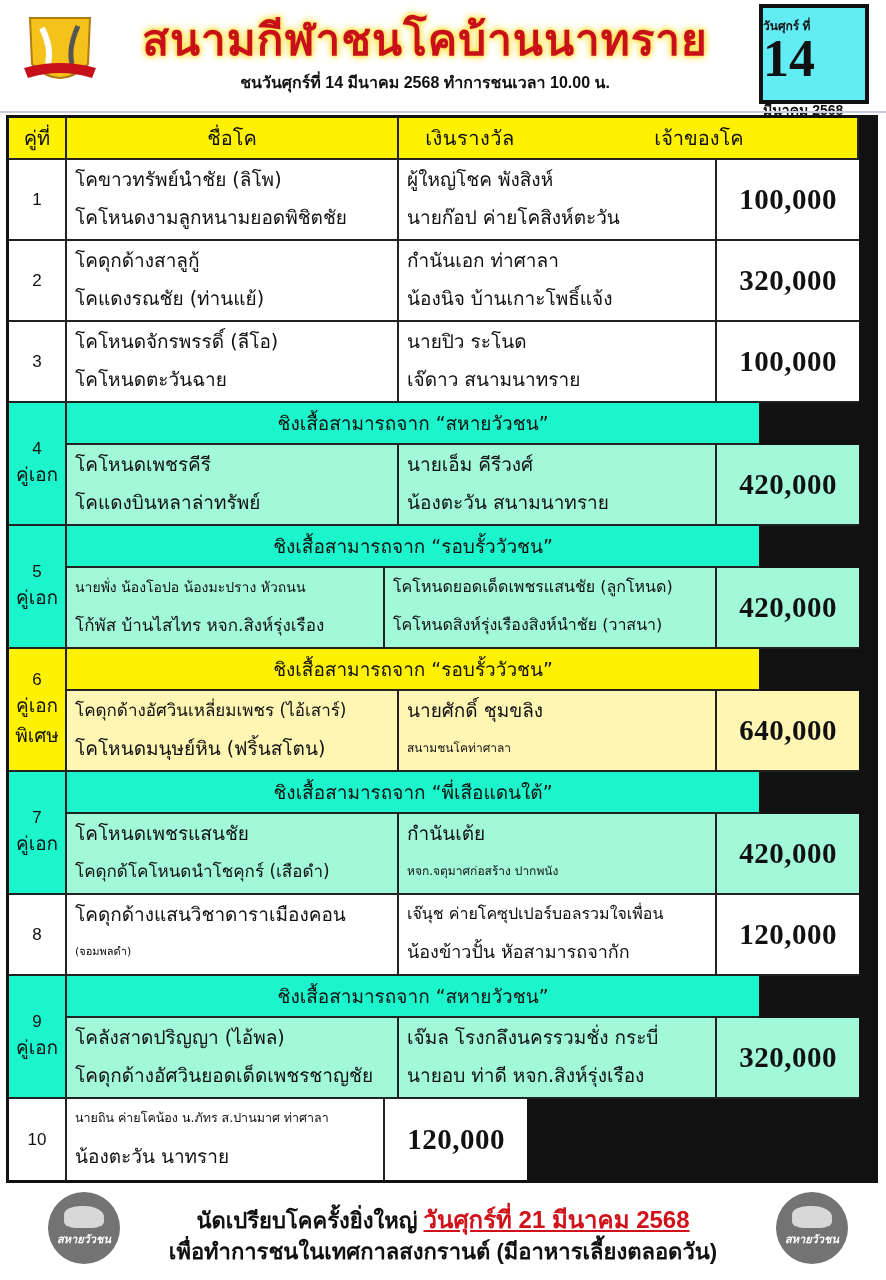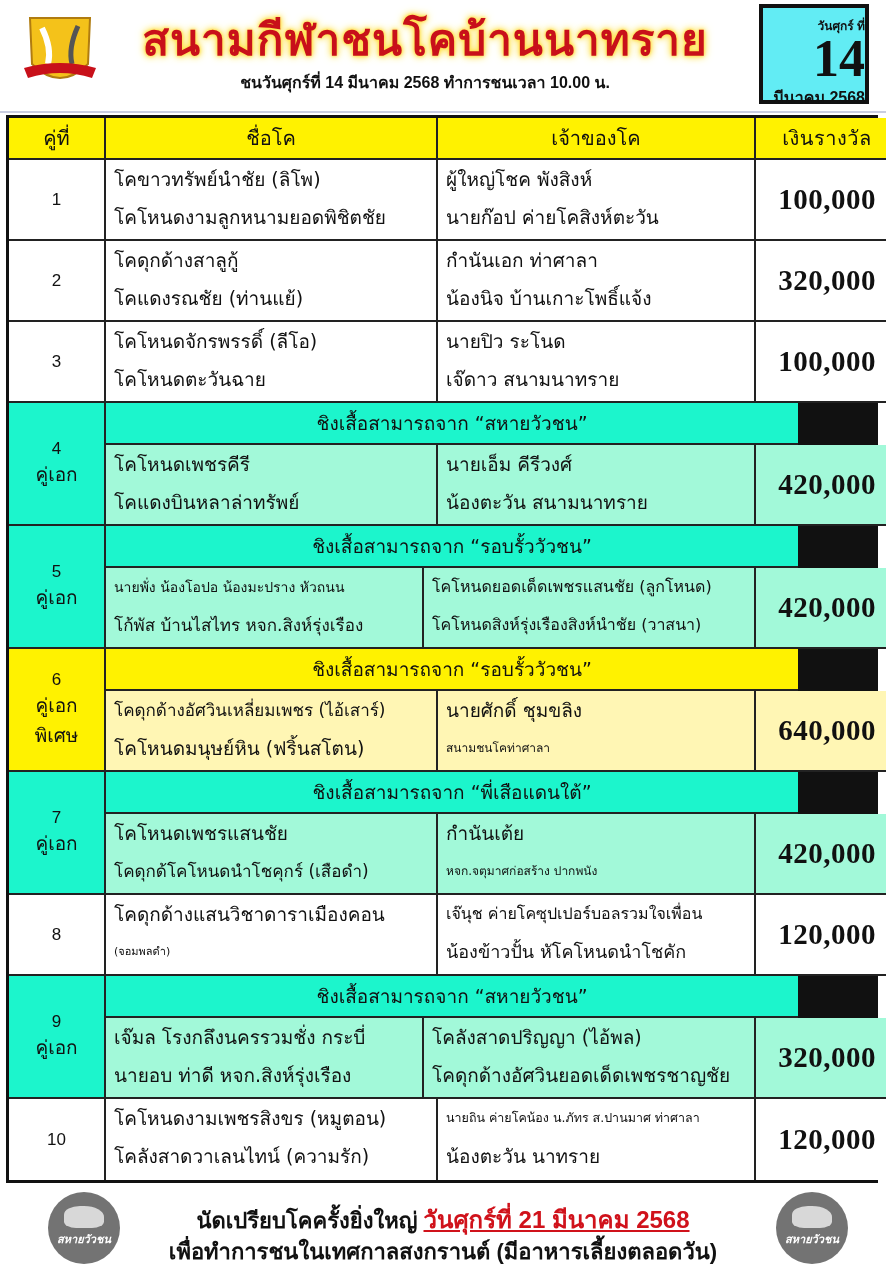--- a/index.html
+++ b/index.html
@@ -7,30 +7,30 @@
   body { font-family: "DejaVu Sans", sans-serif; color: #111; position: relative; }
 
   .header { position: absolute; left: 0; top: 0; width: 886px; height: 113px; background: #fff; }
   .logo { position: absolute; left: 22px; top: 8px; width: 76px; height: 86px; }
   .title { position: absolute; left: 115px; top: 4px; width: 620px; text-align: center;
     font-family: "Liberation Sans", sans-serif; font-weight: bold; font-size: 44px; color: #c8101a;
     letter-spacing: 1px; text-shadow: 0 0 6px #ffe24a, 0 0 10px #ffe24a, 0 0 3px #ffd000; }
   .subtitle { position: absolute; left: 120px; top: 70px; width: 610px; text-align: center;
     font-family: "Liberation Sans", sans-serif; font-weight: bold; font-size: 16px; color: #111; }
   .datebox { position: absolute; left: 759px; top: 4px; width: 110px; height: 100px;
-    background: #62ecf4; border: 4px solid #111; text-align: right; }
+    background: #62ecf4; border: 4px solid #111; text-align: left; }
   .datebox .dow { font-family: "Liberation Sans", sans-serif; font-weight: bold; font-size: 12px; margin-top: 8px; }
   .datebox .day { font-family: "Liberation Serif", serif; font-weight: bold; font-size: 52px; line-height: 48px; }
-  .datebox .month { font-family: "Liberation Sans", sans-serif; font-weight: bold; font-size: 16px; margin-top: 2px; }
+  .datebox .month { font-family: "Liberation Sans", sans-serif; font-weight: bold; font-size: 14px; margin-top: 16px; }
   .hr { position: absolute; left: 0; top: 111px; width: 886px; height: 2px; background: #c9cde0; }
 
   .table { position: absolute; left: 6px; top: 115px; width: 872px; border: 3px solid #111; background: #111; }
   .row { display: flex; position: relative; }
   .cell { border-right: 2px solid #222; border-bottom: 2px solid #222; display: flex; }
-  .c-no { width: 97px; flex: none; justify-content: center; align-items: center; flex-direction: column;
+  .c-no { width: 58px; flex: none; justify-content: center; align-items: center; flex-direction: column;
     font-family: "Liberation Sans", sans-serif; font-size: 17px; }
   .c-name { width: 332px; flex: none; }
   .c-owner { width: 318px; flex: none; }
   .c-prize { width: 142px; flex: none; border-right: none; justify-content: center; align-items: center;
     font-family: "Liberation Serif", serif; font-weight: bold; font-size: 29px; letter-spacing: 0.5px; }
   .hdr .cell { background: #fff200; height: 42px; justify-content: center; align-items: center;
     font-family: "DejaVu Sans", sans-serif; font-size: 20px; }
   .lines { flex-direction: column; justify-content: center; padding-left: 8px; width: 100%; height: 100%; }
   .lines span { display: block; font-size: 19px; line-height: 38px; white-space: nowrap; }
   .lines span.sm { font-size: 14px; }
@@ -79,22 +79,22 @@
     <div class="day">14</div>
     <div class="month">มีนาคม 2568</div>
   </div>
   <div class="hr"></div>
 </div>
 
 <div class="table">
   <div class="row hdr">
     <div class="cell c-no">คู่ที่</div>
     <div class="cell c-name">ชื่อโค</div>
+    <div class="cell c-prize" style="font-family:'DejaVu Sans',sans-serif;font-weight:normal;font-size:20px;">เงินรางวัล</div>
     <div class="cell c-owner">เจ้าของโค</div>
-    <div class="cell c-prize" style="font-family:'DejaVu Sans',sans-serif;font-weight:normal;font-size:20px;">เงินรางวัล</div>
   </div>
 
   <div class="row normal">
     <div class="cell c-no">1</div>
     <div class="cell c-name">
         <div class="lines">
       <span>โคขาวทรัพย์นำชัย (ลิโพ)</span>
       <span class="sm">
             <span>โคโหนดงามลูกหนามยอดพิชิตชัย</span> 
             <span class="tiny">(ไอ้ก้านกล้วย)</span>
@@ -258,62 +258,56 @@
       <span class="sm">
             <span>โคดุกด้างแสนวิชาดาราเมืองคอน</span> 
             <span class="tiny">(จอมพลดำ)</span>
           </span>
       <span>โคโหนดนำโชค (แปดเซียน)</span>
     </div>
       </div>
     <div class="cell c-owner">
         <div class="lines">
       <span style="font-size:16px">เจ๊นุช ค่ายโคซุปเปอร์บอลรวมใจเพื่อน</span>
-      <span style="font-size:18px">น้องข้าวปั้น หัโคโหนดนำโชคัก</span>
+      <span style="font-size:18px">น้องข้าวปั้น หัอสามารถจากัก</span>
     </div>
       </div>
     <div class="cell c-prize">120,000</div>
   </div>
 
   <div class="row group teal">
     <div class="cell c-no">
       <div>9</div>
       <div class="lbl">คู่เอก</div>
     </div>
     <div class="right">
       <div class="trophy">ชิงเสื้อสามารถจาก “สหายวัวชน”</div>
       <div class="inner">
-        <div class="cell c-owner">
-            <div class="lines">
-          <span>เจ๊มล โรงกลึงนครรวมชั่ง กระบี่</span>
-          <span>นายอบ ท่าดี หจก.สิงห์รุ่งเรือง</span>
-        </div>
-          </div>
         <div class="cell c-name">
             <div class="lines">
           <span>โคลังสาดปริญญา (ไอ้พล)</span>
           <span class="sm">
                 <span>โคดุกด้างอัศวินยอดเด็ดเพชรชาญชัย</span> 
                 <span class="tiny">(บุญมี)</span>
               </span>
         </div>
           </div>
+        <div class="cell c-owner">
+            <div class="lines">
+          <span>เจ๊มล โรงกลึงนครรวมชั่ง กระบี่</span>
+          <span>นายอบ ท่าดี หจก.สิงห์รุ่งเรือง</span>
+        </div>
+          </div>
         <div class="cell c-prize">320,000</div>
       </div>
     </div>
   </div>
 
   <div class="row normal">
     <div class="cell c-no" style="border-bottom:none">10</div>
-    <div class="cell c-name" style="border-bottom:none">
-        <div class="lines">
-      <span>โคโหนดงามเพชรสิงขร (หมูตอน)</span>
-      <span>โคลังสาดวาเลนไทน์ (ความรัก)</span>
-    </div>
-      </div>
     <div class="cell c-owner" style="border-bottom:none">
         <div class="lines">
       <span class="sm" style="font-size:12.5px">นายถิน ค่ายโคน้อง น.ภัทร ส.ปานมาศ ท่าศาลา</span>
       <span>น้องตะวัน นาทราย</span>
     </div>
       </div>
     <div class="cell c-prize" style="border-bottom:none">120,000</div>
   </div>
 </div>
 

